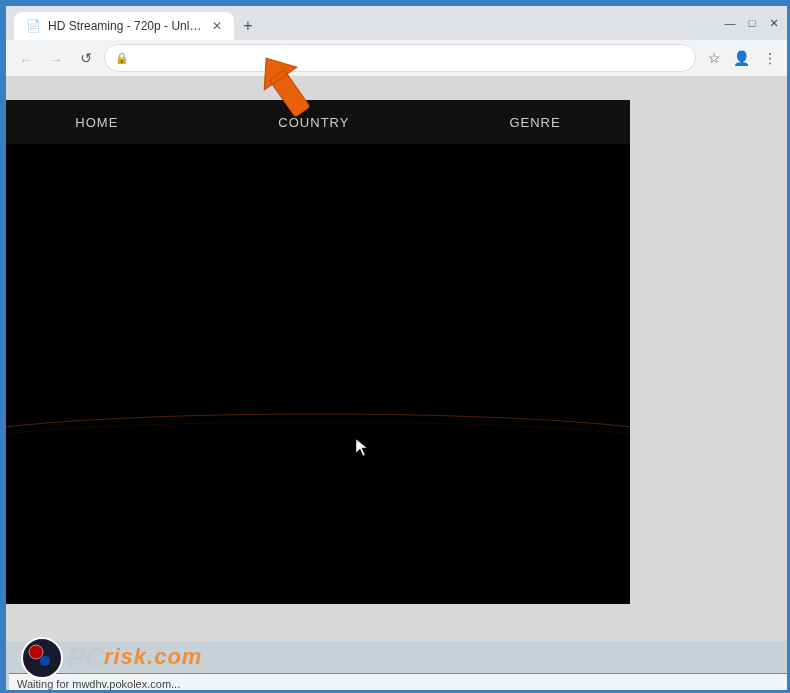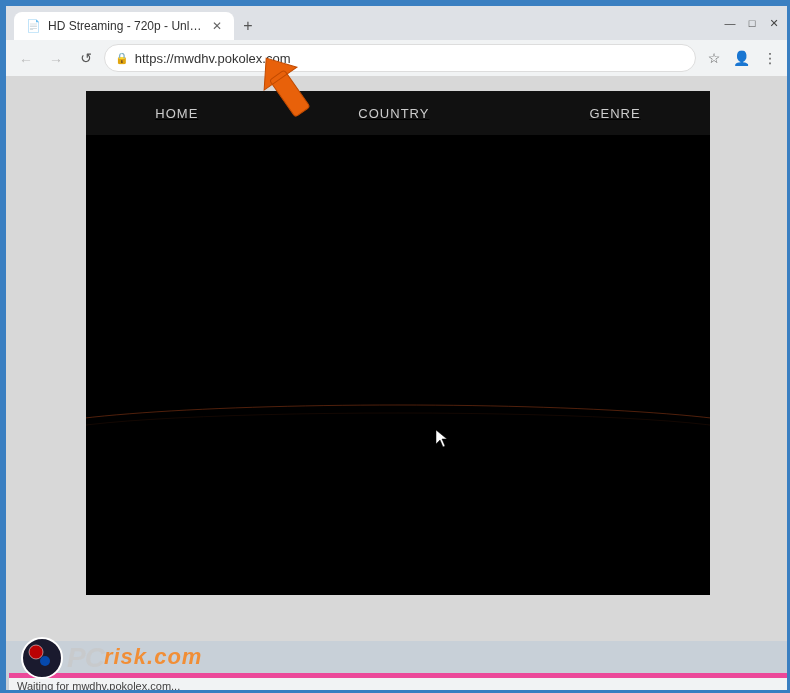--- a/index.html
+++ b/index.html
@@ -154,32 +154,31 @@
       bottom: 0;
       left: 3px;
       right: 3px;
       height: 20px;
       background: #f1f3f4;
       display: flex;
       align-items: center;
       padding: 0 8px;
       font-size: 11px;
       color: #444;
-      border-top: 5px solid #ec4899;
+      border-top: 1px solid #ec4899;
     }
 
     
     .website-container {
       background: #d8d8d8;
-      padding: 15px 0 20px;
+      padding: 24px 0 20px;
       height: calc(693px - 6px - 34px - 32px - 36px - 20px);
       display: flex;
       flex-direction: column;
-      align-items: center;
-      text-decoration: underline;
+      align-items: flex-start;
     }
 
     .website-inner {
       width: 624px;
       background: white;
       display: flex;
       flex-direction: column;
     }
 
     
@@ -321,21 +320,20 @@
       <div class="win-btn">✕</div>
     </div>
   </div>
 
   <div class="address-bar-row">
     <div class="nav-btn disabled">←</div>
     <div class="nav-btn disabled">→</div>
     <div class="nav-btn">↺</div>
     <div class="address-bar">
       <span class="lock-icon">🔒</span>
-      <span class="url-text">https://mwdhv.pokolex.com</span>
     </div>
     <div class="address-bar-actions">
       <div class="icon-btn">☆</div>
       <div class="icon-btn">👤</div>
       <div class="icon-btn">⋮</div>
     </div>
   </div>
 
   <div class="website-container">
     <div class="website-inner">

